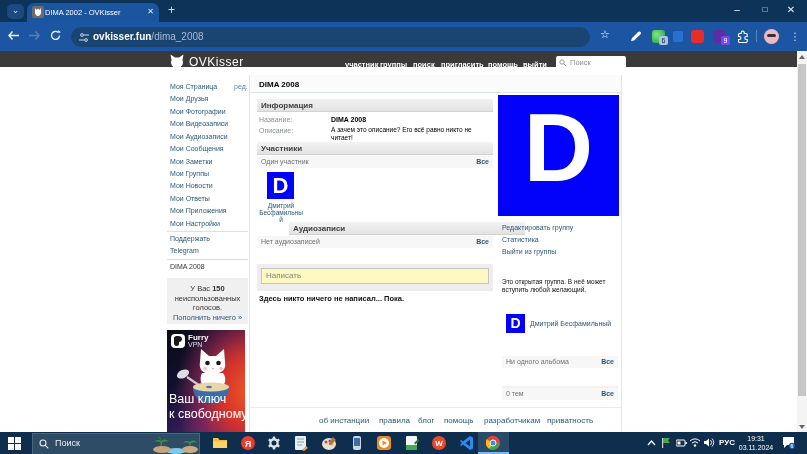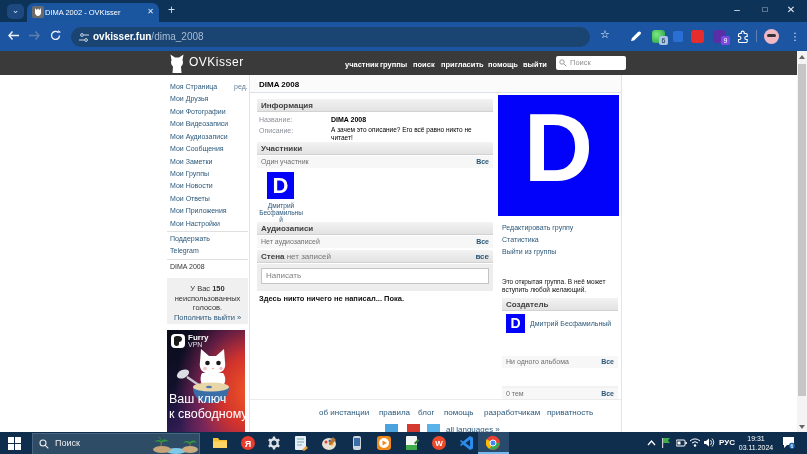--- a/index.html
+++ b/index.html
@@ -17,21 +17,21 @@
 #toolbar { position:absolute; left:0; top:22px; width:807px; height:29px; background:#1c56a3; }
 .tbico { position:absolute; top:27px; color:#f0f5fb; font-size:12px; }
 #omni { position:absolute; left:71px; top:27px; width:519px; height:20px; border-radius:10px; background:#1a4472; }
 #omni .url { position:absolute; left:22px; top:4px; font-size:10px; color:#fff; font-weight:bold; }
 #omni .url span { color:#a8bcd6; font-weight:normal; }
 .extico { position:absolute; top:30px; width:13px; height:13px; border-radius:3px; }
 .badge { position:absolute; width:9px; height:9px; border-radius:2px; background:#a8c4e8; color:#123; font-size:7px; text-align:center; line-height:9px; }
 
 
 #page { position:absolute; left:0; top:51px; width:797px; height:381px; background:#fff; overflow:hidden; }
-#ovkhead { position:absolute; left:0; top:0; width:797px; height:24px; background:#3a3a3a; }
+#ovkhead { position:absolute; left:0; top:0; width:797px; height:16px; background:#3a3a3a; }
 #ovkhead .nav { position:absolute; top:9px; font-size:7.5px; font-weight:bold; color:#fff; }
 #hsearch { position:absolute; left:556px; top:5px; width:70px; height:14px; background:#fff; border-radius:2px; font-size:7.5px; color:#909090; line-height:14px; padding-left:14px; }
 #hsearch .mg { position:absolute; left:3px; top:3px; }
 
 
 .sitem { position:absolute; left:170px; font-size:7px; color:#2B587A; }
 .sdiv { position:absolute; left:167px; width:81px; height:1px; background:#e0e0e0; }
 #votes { position:absolute; left:167px; top:227px; width:81px; height:46px; background:#f0f0f0; text-align:center; font-size:7.5px; color:#333; padding-top:6px; line-height:9.5px; }
 #votes .lnk { color:#2B587A; }
 
@@ -57,23 +57,23 @@
 .rrow  { position:absolute; left:252px; width:116px; height:12px; background:#f7f7f7; font-size:7px; color:#707070; line-height:12px; padding-left:4px; }
 .rrow .all { position:absolute; right:4px; top:0; color:#2B587A; font-weight:bold; }
 .lbl { position:absolute; left:9px; font-size:7px; color:#8a9099; }
 .val { position:absolute; left:81px; font-size:7px; color:#000; }
 #bigav { position:absolute; left:248px; top:20px; width:121px; height:121px; background:#0202fa; color:#fff; text-align:center; }
 #bigav span { font-size:96px; font-weight:bold; line-height:105px; }
 .rlink { position:absolute; left:252px; font-size:7px; color:#2B587A; }
 #memav { position:absolute; left:17px; top:97px; width:27px; height:27px; background:#0202fa; color:#fff; font-weight:bold; font-size:22px; text-align:center; line-height:27px; }
 #memname { position:absolute; left:5px; top:127px; width:52px; text-align:center; font-size:6.5px; line-height:7px; color:#2B587A; }
 #wallbox { position:absolute; left:7px; top:189px; width:236px; height:27px; background:#ededed; }
-#wallin { position:absolute; left:4px; top:4px; width:228px; height:16px; background:#ffffff; border:1px solid #c4c4c4; font-size:8px; color:#808080; line-height:14px; padding-left:4px; }
+#wallin { position:absolute; left:4px; top:4px; width:228px; height:16px; background:#fef9c3; border:1px solid #c4c4c4; font-size:8px; color:#808080; line-height:14px; padding-left:4px; }
 #crtav { position:absolute; left:256px; top:239px; width:19px; height:19px; background:#0202fa; color:#fff; font-weight:bold; font-size:14px; text-align:center; line-height:19px; }
-#foot { position:absolute; left:0; top:324px; width:371px; height:36px; border-top:1px solid #ebebeb; }
+#foot { position:absolute; left:0; top:332px; width:371px; height:36px; border-top:1px solid #ebebeb; }
 #foot .fl { position:absolute; top:8px; font-size:8px; color:#2B587A; }
 .flag { position:absolute; top:24px; width:13px; height:9px; }
 
 
 #sbar { position:absolute; left:797px; top:51px; width:10px; height:381px; background:#f4f4f4; }
 #sthumb { position:absolute; left:1px; top:13px; width:8px; height:332px; background:#c6c6c6; }
 #sup { position:absolute; left:2px; top:4px; width:0; height:0; border-left:3px solid transparent; border-right:3px solid transparent; border-bottom:4px solid #666; }
 #sdn { position:absolute; left:2px; bottom:3px; width:0; height:0; border-left:3px solid transparent; border-right:3px solid transparent; border-top:4px solid #666; }
 
 
@@ -177,21 +177,21 @@
       <div class="sitem" style="top:144px;">Мои Ответы</div>
       <div class="sitem" style="top:156px;">Мои Приложения</div>
       <div class="sitem" style="top:169px;">Мои Настройки</div>
       <div class="sdiv" style="top:180px;"></div>
       <div class="sitem" style="top:184px;">Поддержать</div>
       <div class="sitem" style="top:196px;">Telegram</div>
       <div class="sdiv" style="top:208px;"></div>
       <div class="sitem" style="top:212px;color:#333;">DIMA 2008</div>
       <div id="votes">
         У Вас <b>150</b><br>неиспользованных<br>голосов.<br>
-        <span class="lnk">Пополнить выйти »</span>
+        <span class="lnk">Пополнить ничего »</span>
       </div>
       <div id="ad">
         <div class="fv"><svg width="14" height="14" viewBox="0 0 14 14">
               <path d="M3 4 C3 2.5 4.5 2 7 2 C9.5 2 11 3 11 5 C11 7 9.5 8 8 8 L8 10 C8 11 7 12 5.5 12 C4 12 3 11 3 9.5 Z" fill="#1a1a1a"></path>
             </svg></div>
         <div class="t1">Furry</div>
         <div class="t2">VPN</div>
         <svg style="position:absolute;left:4px;top:16px;" width="70" height="60" viewBox="0 0 70 60">
           <ellipse cx="12" cy="28" rx="6.5" ry="4" fill="#dcdee4" transform="rotate(-25 12 28)"></ellipse>
           <line x1="16" y1="31" x2="32" y2="42" stroke="#c9cbd1" stroke-width="2.2"></line>
@@ -220,39 +220,37 @@
       <div class="val" style="top:41px;font-weight:bold;">DIMA 2008</div>
       <div class="lbl" style="top:52px;">Описание:</div>
       <div class="val" style="top:51px;width:143px;font-size:6.5px;line-height:8px;">А зачем это описание? Его всё равно никто не читает!</div>
 
       <div class="shead" style="top:67px;">Участники</div>
       <div class="srow" style="top:81px;">Один участник<span class="all">Все</span></div>
 
       <div id="memav">D</div>
       <div id="memname">Дмитрий<br>Бесфамильны<br>й</div>
 
-      <div class="shead" style="top:147px;">Аудиозаписи</div>
+      <div class="shead" style="top:147px;margin-left:32px;">Аудиозаписи</div>
       <div class="srow" style="top:161px;">Нет аудиозаписей<span class="all">Все</span></div>
 
-      <div class="shead" style="top:175px;">Стена&nbsp;<span style="font-weight:normal;color:#777;">нет записей</span><span style="position:absolute;right:4px;top:0;color:#2B587A;font-weight:bold;">все</span></div>
 
       <div id="wallbox">
           <div id="wallin">Написать</div>
         </div>
 
       <div style="position:absolute;left:9px;top:219px;font-size:7.5px;font-weight:bold;color:#111;">Здесь никто ничего не написал... Пока.</div>
 
       <div id="bigav"><span>D</span></div>
       <div class="rlink" style="top:149px;">Редактировать группу</div>
       <div class="rlink" style="top:161px;">Статистика</div>
       <div class="rlink" style="top:173px;">Выйти из группы</div>
 
       <div style="position:absolute;left:252px;top:203px;width:112px;font-size:6.5px;color:#111;line-height:8px;">Это открытая группа. В неё может вступить любой желающий.</div>
 
-      <div class="rhead" style="top:223px;">Создатель</div>
       <div id="crtav">D</div>
       <div class="rlink" style="top:245px;left:280px;white-space:nowrap;">Дмитрий Бесфамильный</div>
 
       <div class="rrow" style="top:281px;">Ни одного альбома<span class="all">Все</span></div>
 
       <div class="rhead" style="top:299px;margin-top:12px;">Обсуждения</div>
       <div class="rrow" style="top:313px;">0 тем<span class="all">Все</span></div>
 
       <div id="foot">
         <div class="fl" style="left:69px;">об инстанции</div>

